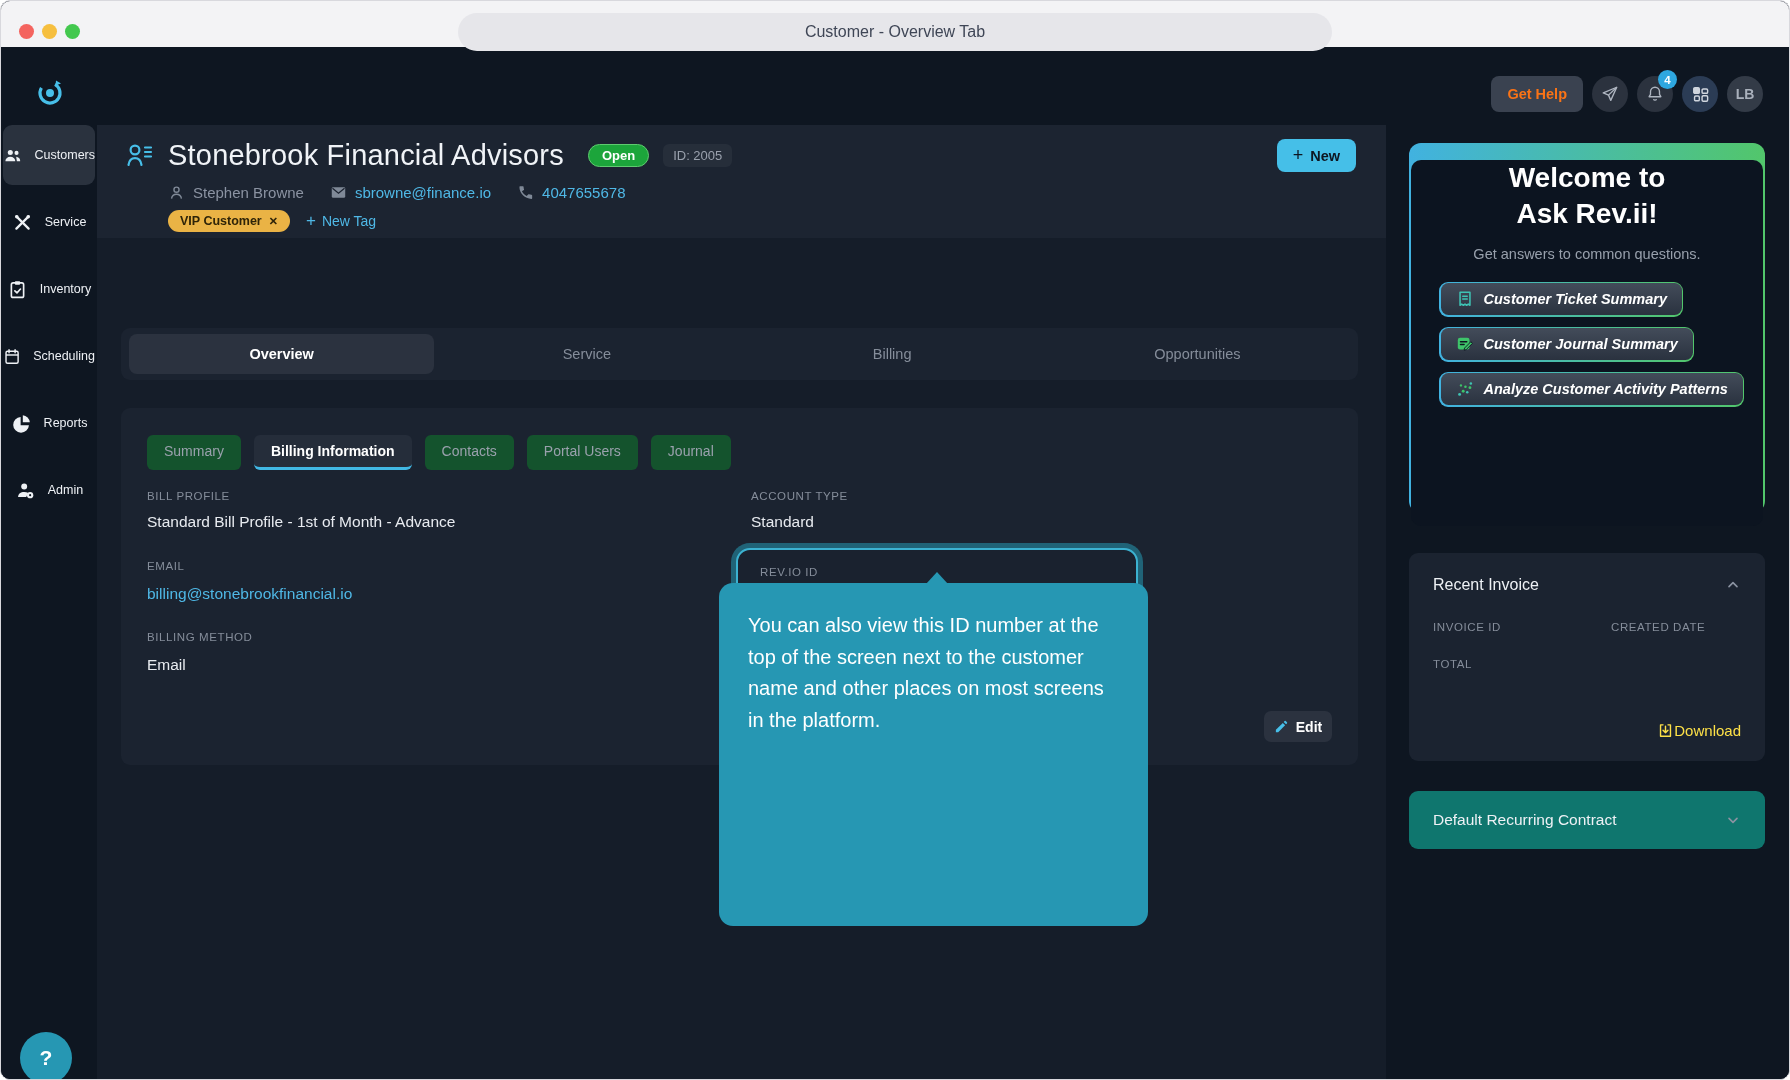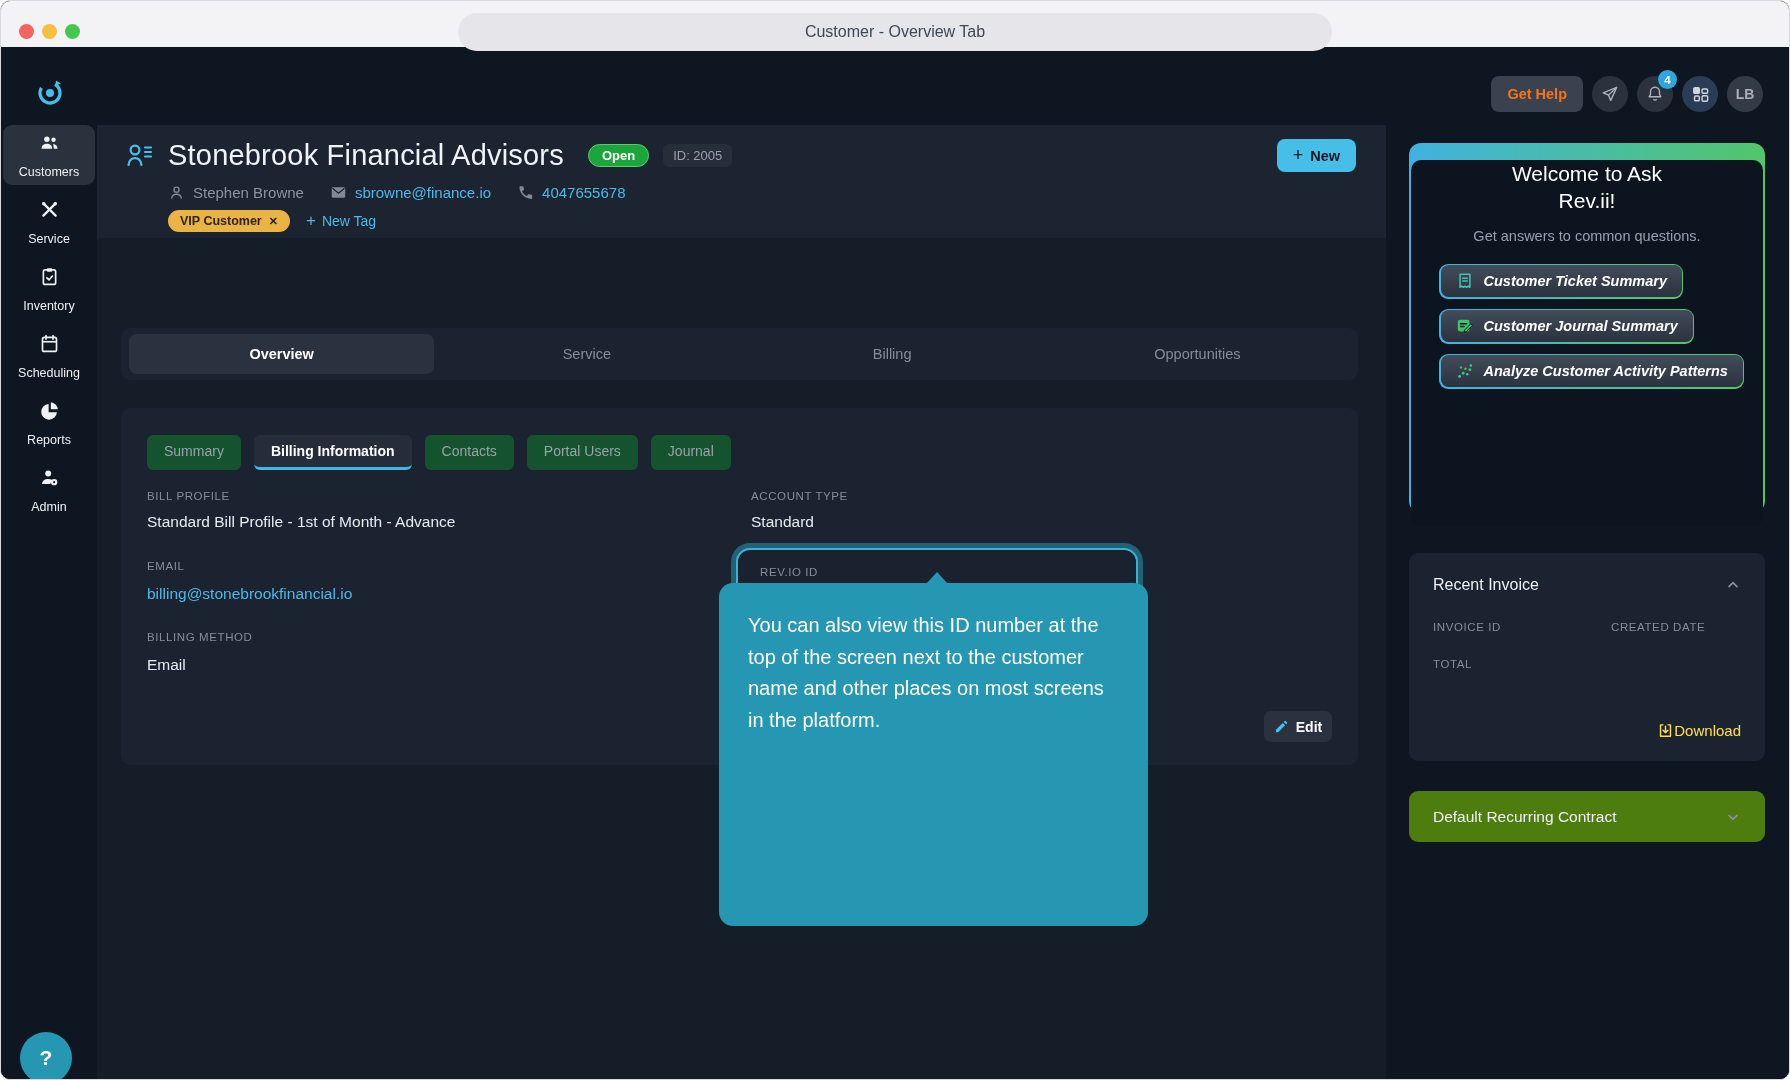--- a/index.html
+++ b/index.html
@@ -20,21 +20,21 @@
   .logo { position:absolute; left:34px; top:15px; width:30px; height:30px; }
   .nav-right { position:absolute; right:26px; top:13px; display:flex; align-items:center; gap:9px; }
   .gethelp { height:36px; padding:0 16px; background:#3a4250; border:none; border-radius:8px; color:#f97316; font-size:14.5px; font-weight:700; cursor:pointer; font-family:inherit; }
   .navcircle { position:relative; width:36px; height:36px; border-radius:50%; background:#2b323e; display:flex; align-items:center; justify-content:center; color:#aeb5c0; cursor:pointer; }
   .navcircle.apps { background:#2b3c55; color:#cfd5de; }
   .navcircle.avatar { background:#333b47; color:#aab1bc; font-size:14px; font-weight:600; }
   .badge { position:absolute; top:-6px; right:-4px; min-width:19px; height:19px; border-radius:10px; background:#2ea7e0; color:#fff; font-size:11.5px; font-weight:700; display:flex; align-items:center; justify-content:center; padding:0 4px; }
 
   
   .sidebar { position:absolute; left:0; top:62px; width:96px; bottom:0; }
-  .sideitem { width:92px; margin:0 2px 7px 2px; height:60px; border-radius:9px; display:flex; flex-direction:column; align-items:center; justify-content:center; gap:12px; color:#eef1f5; cursor:pointer; }
+  .sideitem { width:92px; margin:0 2px 7px 2px; height:60px; border-radius:9px; display:flex; align-items:center; justify-content:center; gap:12px; color:#eef1f5; cursor:pointer; }
   .sideitem.active { background:#2a323e; }
   .sideitem .lbl { font-size:12.5px; }
   .sideitem svg { width:21px; height:21px; }
   .helpfab { position:absolute; left:19px; top:969px; width:52px; height:52px; border-radius:50%; background:#2697b3; color:#fff; font-size:21px; font-weight:700; display:flex; align-items:center; justify-content:center; cursor:pointer; }
 
   
   .mainregion { position:absolute; left:96px; top:62px; width:1289px; bottom:0; background:#151d29; }
   .custheader { position:absolute; left:0; top:0; width:100%; height:113px; background:#1c2431; padding:10px 0 0 27px; }
   .hrow1 { display:flex; align-items:center; gap:14px; height:40px; }
   .custicon { width:30px; height:30px; color:#47bfe9; }
@@ -75,38 +75,38 @@
   .tooltip { position:absolute; left:718px; top:520px; width:429px; height:343px; background:#2697b3; border-radius:14px; padding:27px 29px; color:#fff; font-size:20px; line-height:1.58; z-index:30; }
   .tooltip .arrow { position:absolute; top:-11px; left:207px; width:0; height:0; border-left:11px solid transparent; border-right:11px solid transparent; border-bottom:12px solid #2697b3; }
   .tooltip p + p { margin-top:23px; }
 
   
   .askwrap { position:absolute; left:1408px; top:80px; width:356px; height:370px; border-radius:12px; padding:2px; background:linear-gradient(90deg,#41b2e0,#52c66b); }
   .ask { width:100%; height:100%; background:#0c1420; border-radius:10px; position:relative; }
   .askhead { display:flex; align-items:center; gap:10px; padding:26px 22px 0 22px; color:#f0f3f7; font-size:15px; }
   .askhead svg.spark { width:24px; height:24px; }
   .askhead .chev { margin-left:auto; color:#8b93a2; width:16px; height:16px; cursor:pointer; }
-  .asktitle { margin-top:15px; text-align:center; color:#fff; font-size:21px; font-weight:400; line-height:1.3; padding:0 70px; }
+  .asktitle { margin-top:15px; text-align:center; color:#fff; font-size:28px; font-weight:700; line-height:1.3; padding:0 70px; }
   .asksub { margin-top:13px; text-align:center; color:#98a0ac; font-size:14.5px; }
   .sugs { margin:20px 0 0 28px; display:flex; flex-direction:column; gap:10px; align-items:flex-start; }
   .sugwrap { border-radius:9px; padding:1.5px; background:linear-gradient(90deg,#41b2e0,#52c66b); cursor:pointer;font-style:italic; }
   .sug { display:flex; align-items:center; gap:10px; background:linear-gradient(180deg,#434c5a,#2a323f); border-radius:7.5px; padding:7px 15px; color:#fff; font-size:14.5px; font-weight:700; }
   .sug svg { width:18px; height:18px; }
 
   .ripanel { position:absolute; left:1408px; top:490px; width:356px; height:208px; background:#1b2330; border-radius:9px; padding:23px 24px; }
   .rihead { display:flex; align-items:center; color:#eef1f5; font-size:16px; }
   .rihead .chev { margin-left:auto; color:#8b93a2; width:16px; height:16px; cursor:pointer; }
   .rilabel { color:#858d9a; font-size:11.5px; letter-spacing:0.6px; }
   .rirow { display:flex; margin-top:27px; }
   .rirow .c2 { margin-left:110px; }
   .ritotal { margin-top:25px; }
   .download { position:absolute; right:24px; bottom:22px; display:flex; align-items:center; color:#fde047; font-size:15px; cursor:pointer; }
   .download svg { width:17px; height:17px; }
 
-  .contract { position:absolute; left:1408px; top:728px; width:356px; height:51px; background:#4d7c0f; border-radius:9px; display:flex; align-items:center; padding:0 24px; color:#eef1f5; font-size:15.5px; }
+  .contract { position:absolute; left:1408px; top:728px; width:356px; height:58px; background:#0f766e; border-radius:9px; display:flex; align-items:center; padding:0 24px; color:#eef1f5; font-size:15.5px; }
   .contract .chev { margin-left:auto; color:#8b93a2; width:16px; height:16px; cursor:pointer; }
 </style>
 </head>
 <body>
 
 <div class="window">
 
   <div class="macbar">
     <div class="traffic">
       <div class="light red"></div>

